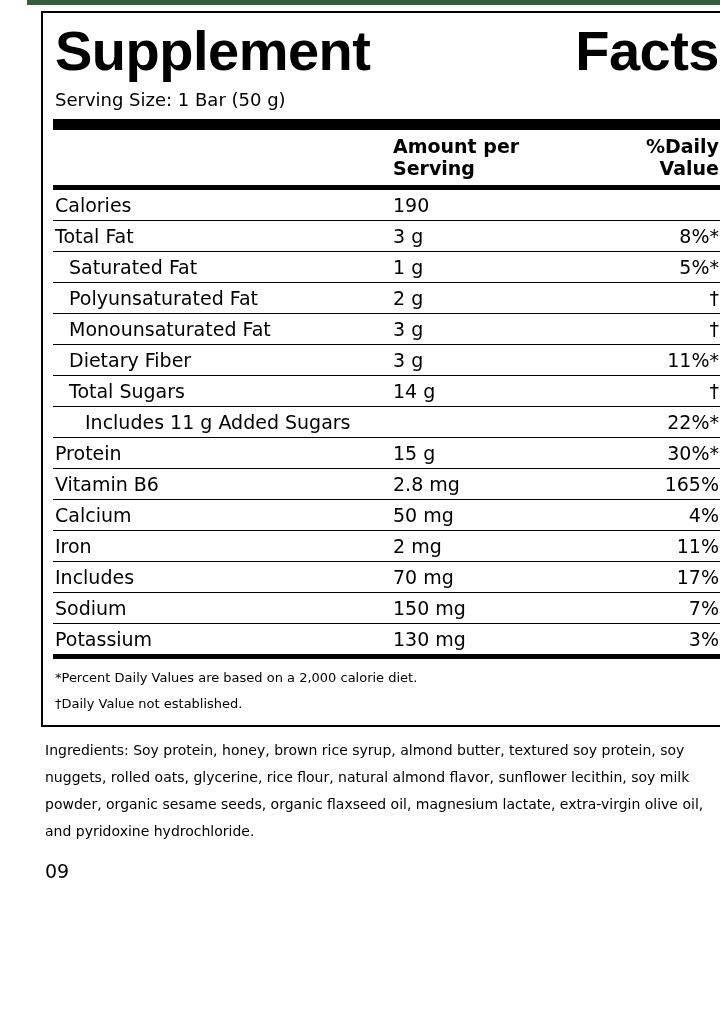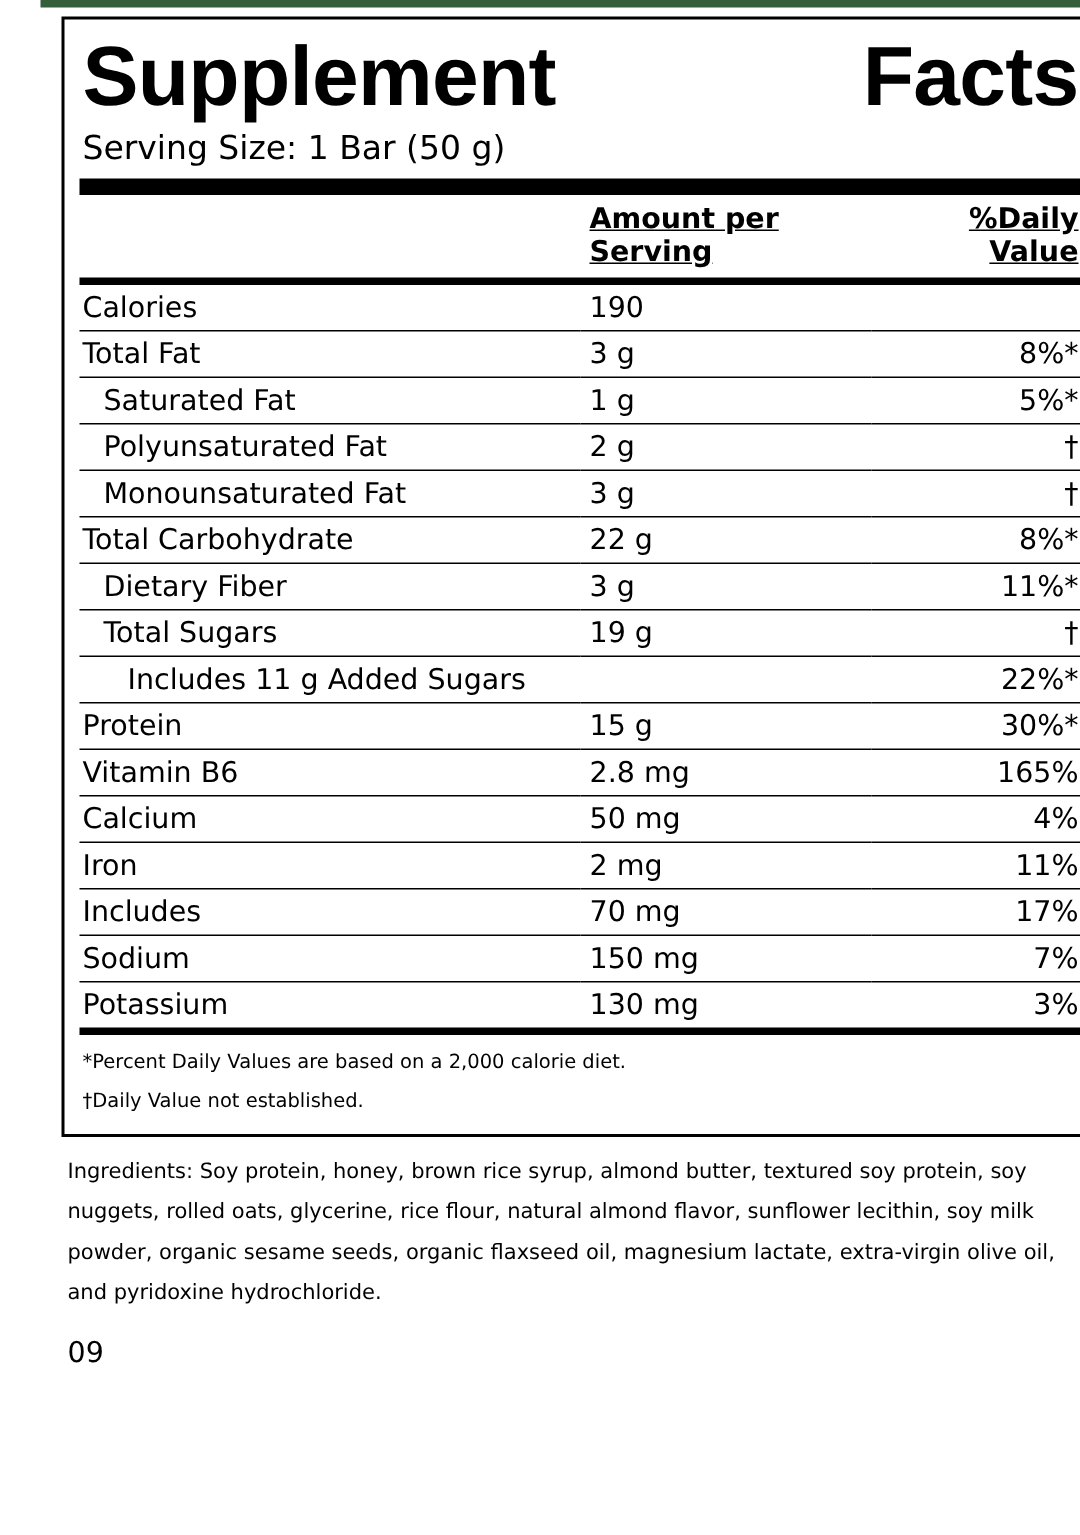--- a/index.html
+++ b/index.html
@@ -42,21 +42,21 @@
     font-family: "Liberation Sans", sans-serif;
     font-weight: bold;
     font-size: 56px;
     line-height: 60px;
     letter-spacing: -0.5px;
     display: flex;
     justify-content: space-between;
     padding: 2px 2px 0 2px;
   }
   .serving {
-    font-size: 22px;
+    font-size: 18px;
     line-height: 26px;
     padding: 6px 2px 4px 2px;
   }
   .rule-thick {
     height: 11px;
     background: #000;
     margin: 2px 0 0 0;
   }
   .rule-med {
     height: 5px;
@@ -77,21 +77,20 @@
   }
   .col-name { text-align: left; width: 50%; }
   .col-amt { text-align: left; width: 29%; padding-left: 6px !important; }
   .col-dv  { text-align: right; width: 21%; }
   .hdr td {
     font-weight: bold;
     font-size: 19px;
     border-bottom: none !important;
     padding-bottom: 6px !important;
     padding-top: 5px !important;
-    text-decoration: underline;
   }
   .hdr .col-amt { text-align: left; }
   .hdr .col-dv { text-align: right; }
   .indent1 { padding-left: 16px !important; }
   .indent2 { padding-left: 32px !important; }
   .footnotes {
     font-size: 13px;
     line-height: 26px;
     padding: 6px 2px 0 2px;
   }
@@ -165,32 +164,27 @@
           <td class="col-name indent1">Polyunsaturated Fat</td>
           <td class="col-amt">2 g</td>
           <td class="col-dv">†</td>
         </tr>
         <tr>
           <td class="col-name indent1">Monounsaturated Fat</td>
           <td class="col-amt">3 g</td>
           <td class="col-dv">†</td>
         </tr>
         <tr>
-          <td class="col-name">Total Carbohydrate</td>
-          <td class="col-amt">22 g</td>
-          <td class="col-dv">8%*</td>
-        </tr>
-        <tr>
           <td class="col-name indent1">Dietary Fiber</td>
           <td class="col-amt">3 g</td>
           <td class="col-dv">11%*</td>
         </tr>
         <tr>
           <td class="col-name indent1">Total Sugars</td>
-          <td class="col-amt">19 g</td>
+          <td class="col-amt">14 g</td>
           <td class="col-dv">†</td>
         </tr>
         <tr>
           <td class="col-name indent2">Includes 11 g Added Sugars</td>
           <td class="col-amt"></td>
           <td class="col-dv">22%*</td>
         </tr>
         <tr>
           <td class="col-name">Protein</td>
           <td class="col-amt">15 g</td>

